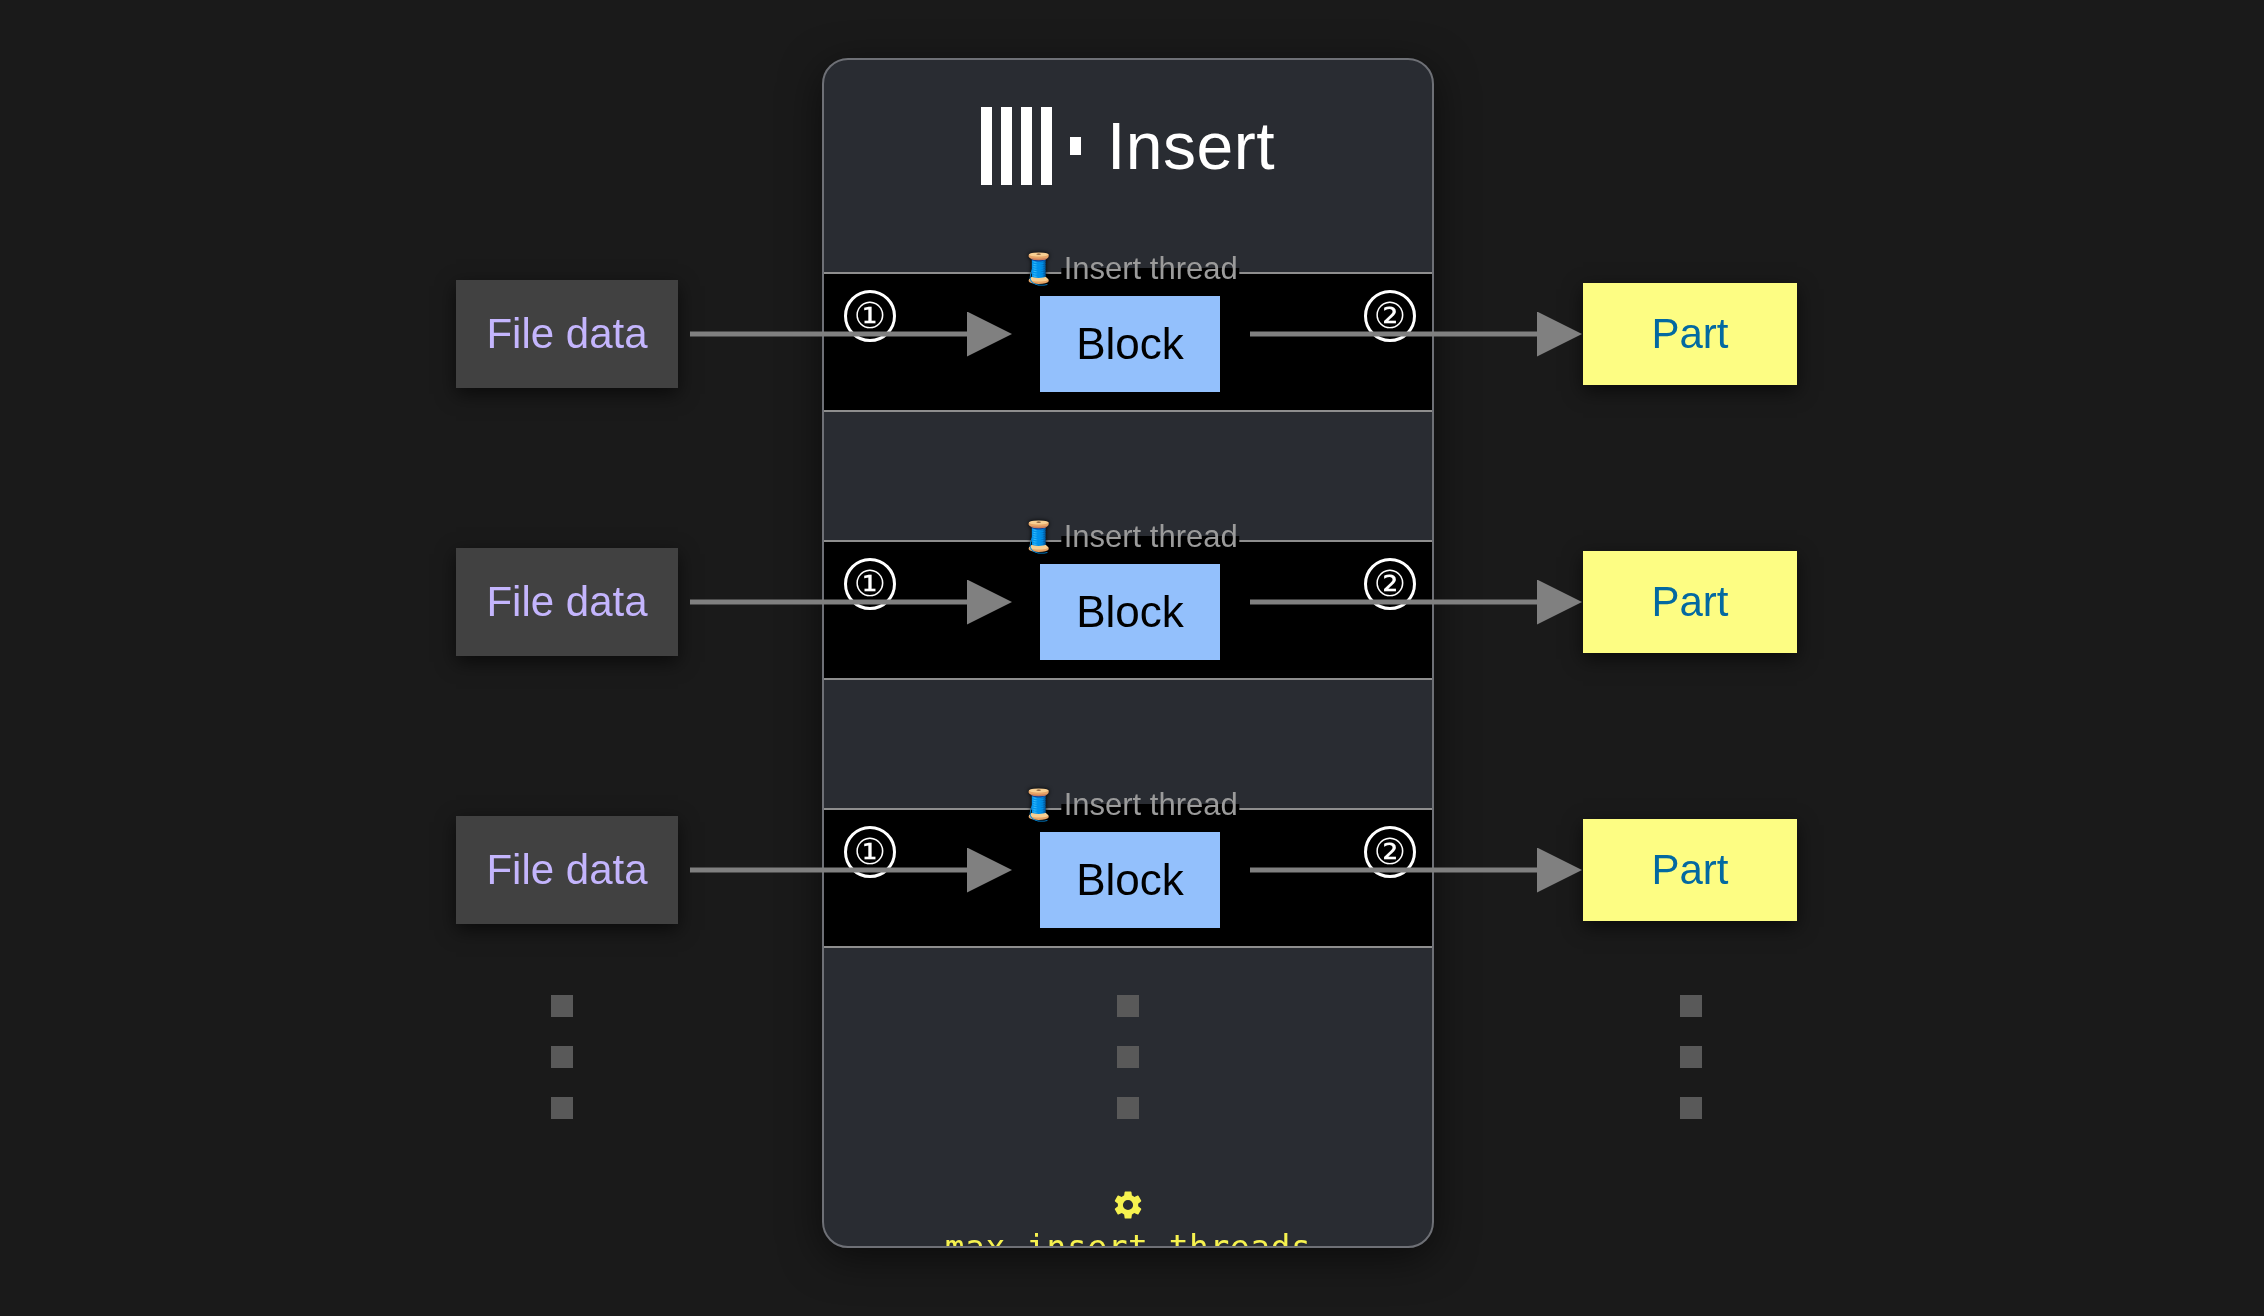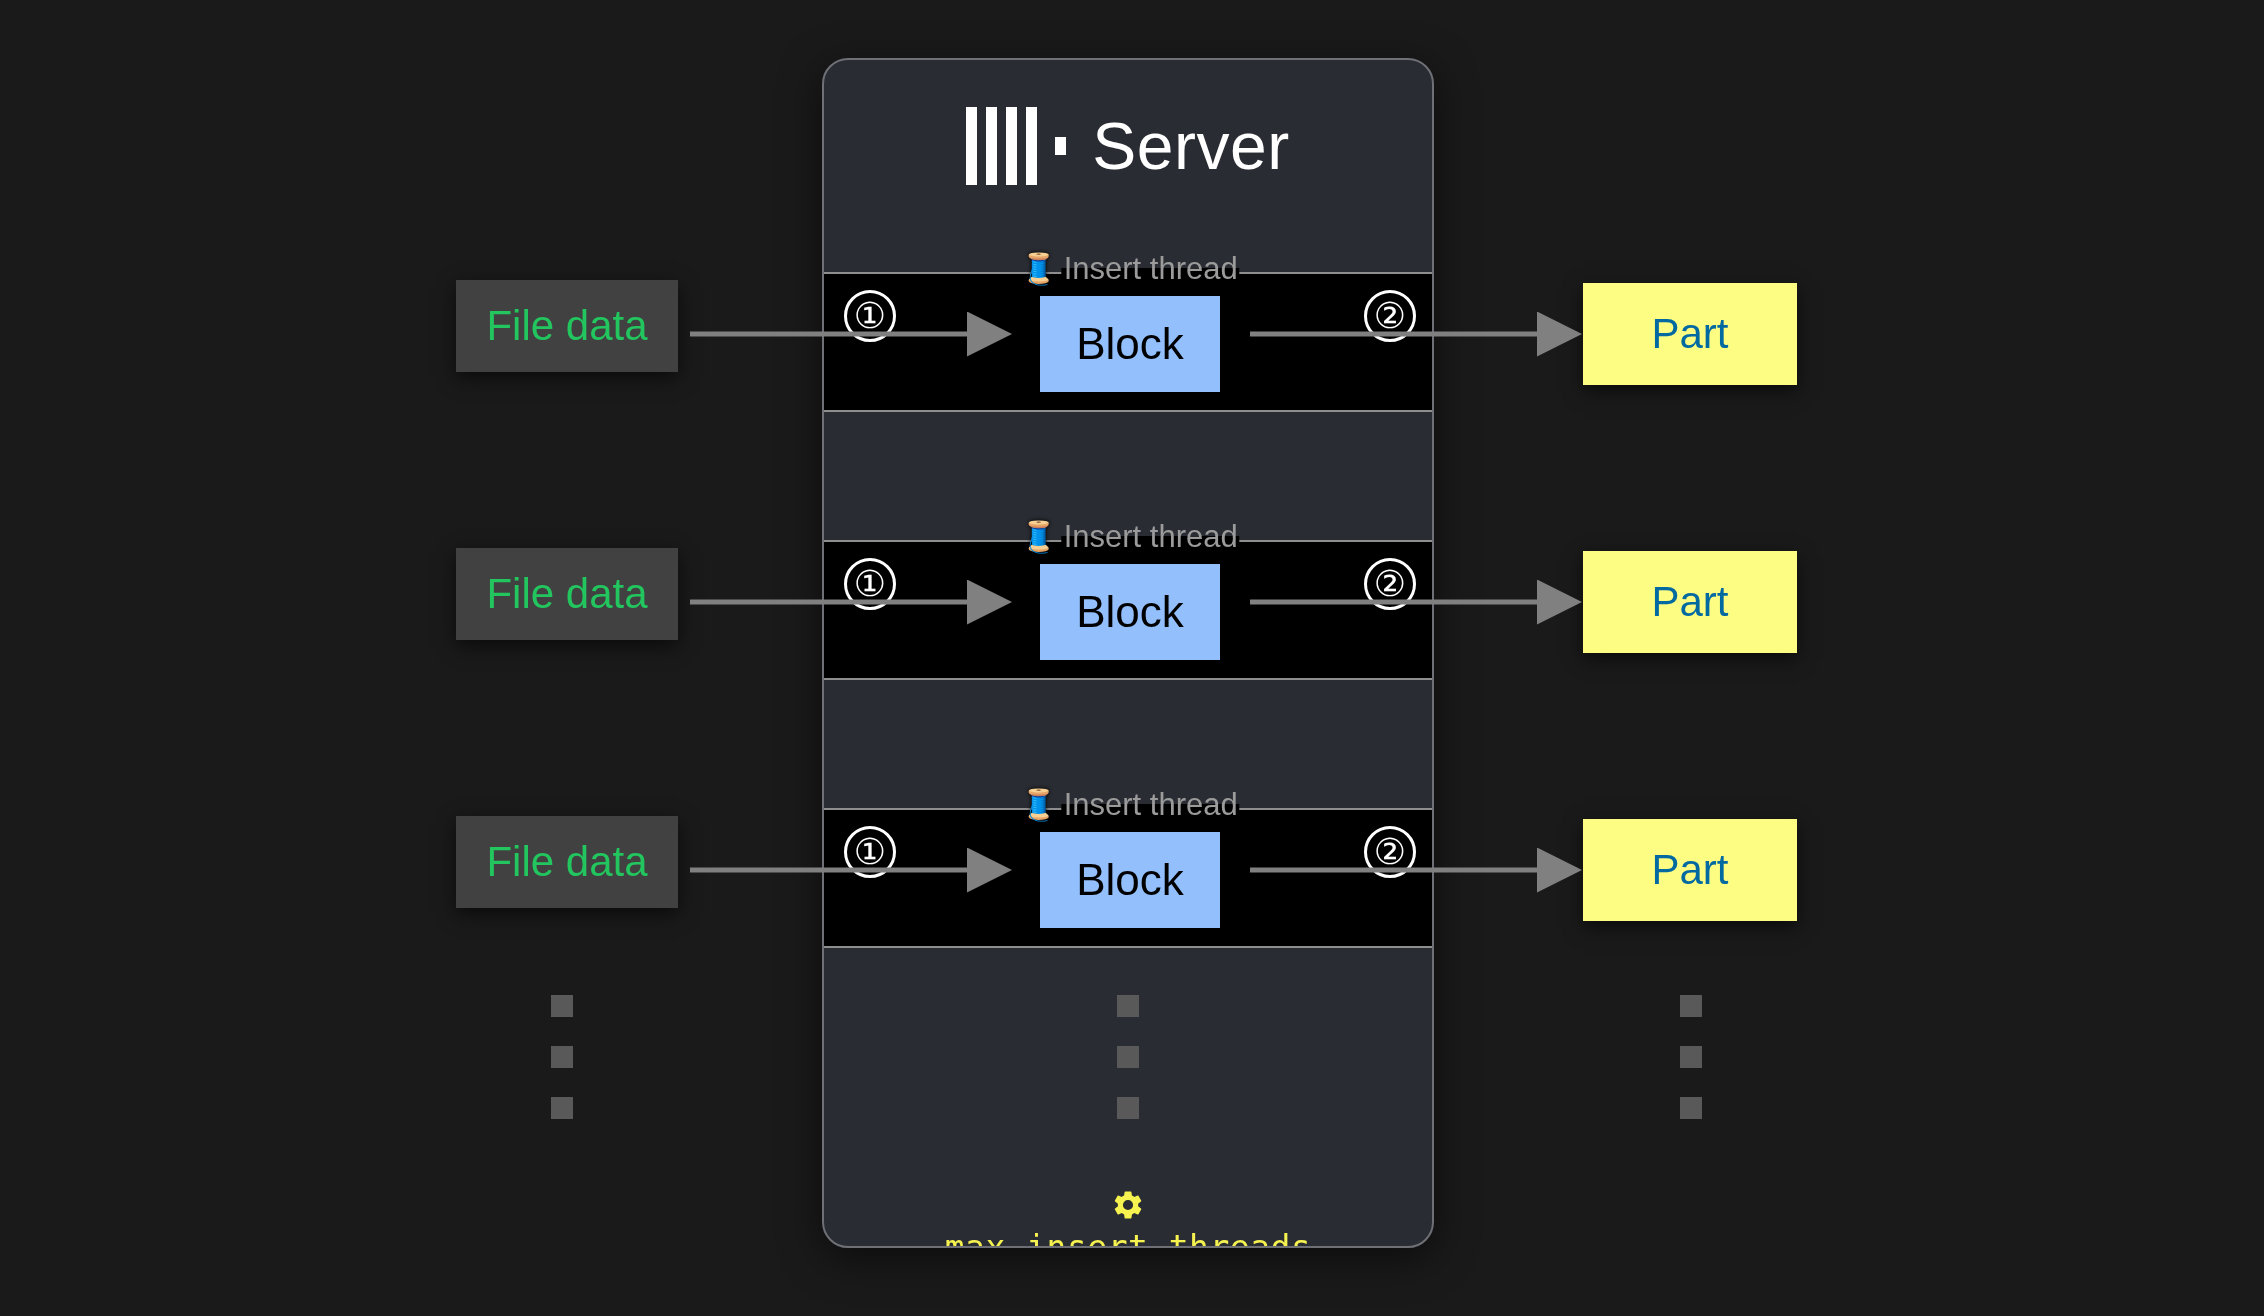--- a/index.html
+++ b/index.html
@@ -182,23 +182,23 @@
     color: #f6f24f;
     font-family: "DejaVu Sans Mono", "Liberation Mono", monospace;
     font-size: 33px;
     letter-spacing: 0.5px;
   }
 
   
   .file-box {
     position: absolute;
     width: 222px;
-    height: 92px;
+    height: 108px;
     background: #414141;
-    color: #22c55e;
+    color: #c4b5fd;
     font-size: 42px;
     display: flex;
     align-items: center;
     justify-content: center;
     box-shadow: 0 6px 18px rgba(0,0,0,0.6);
   }
   .part-box {
     position: absolute;
     width: 214px;
     height: 102px;
@@ -237,21 +237,21 @@
   <div id="server-card">
 
     <div id="server-header">
       <span class="ch-logo">
         <span class="bar"></span>
         <span class="bar"></span>
         <span class="bar"></span>
         <span class="bar"></span>
         <span class="dot"></span>
       </span>
-      <span id="server-title">Server</span>
+      <span id="server-title">Insert</span>
     </div>
 
     <div class="thread-band row0">
       <div class="band-label">
         <span class="spool">🧵</span>
         <span class="band-text">Insert thread</span>
       </div>
       <div class="step-badge left">①</div>
       <div class="block-box">Block</div>
       <div class="step-badge right">②</div>

